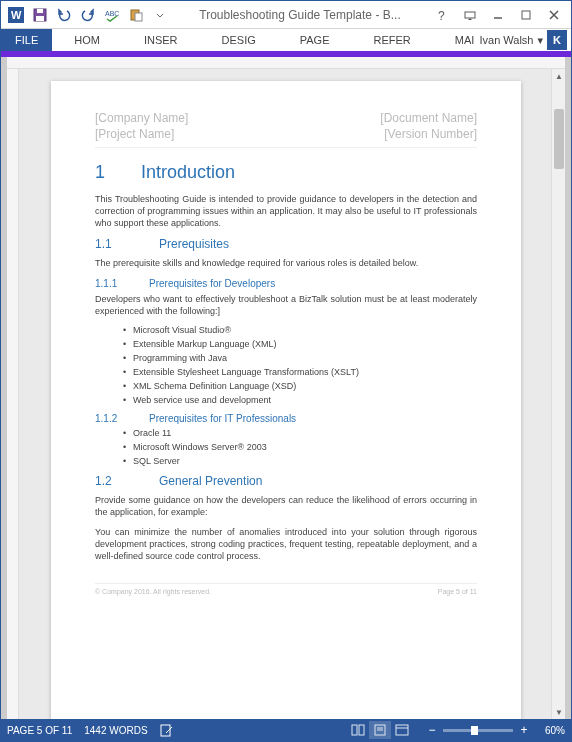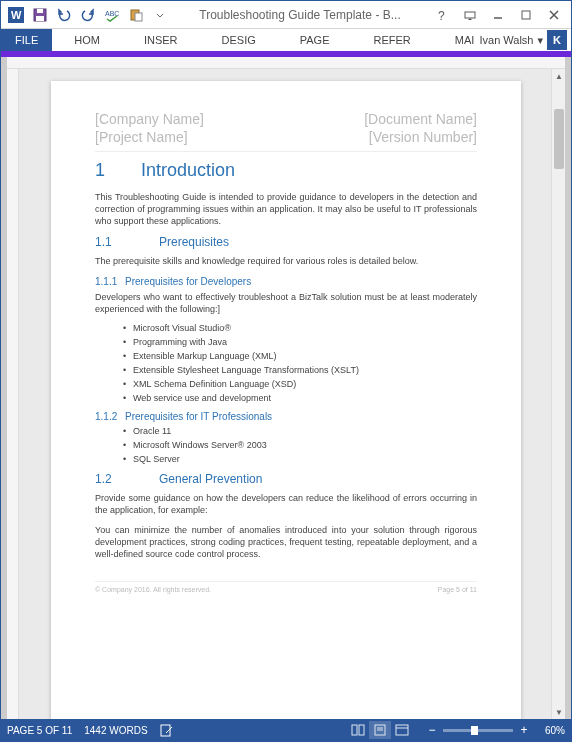--- a/index.html
+++ b/index.html
@@ -26,28 +26,28 @@
 .canvas::before { content: ""; position: absolute; left: 0; top: 0; bottom: 0; width: 6px; background: #ccc; }
 .canvas::after { content: ""; position: absolute; right: 0; top: 0; bottom: 0; width: 6px; background: #ccc; }
 .ruler-top { position: absolute; top: 0; left: 6px; right: 6px; height: 12px; background: #f5f5f5; border-bottom: 1px solid #ddd; }
 .ruler-left { position: absolute; top: 12px; left: 6px; bottom: 0; width: 12px; background: #f5f5f5; border-right: 1px solid #ddd; }
 .scrollbar-v { position: absolute; right: 6px; top: 12px; bottom: 0; width: 14px; background: #f0f0f0; border-left: 1px solid #ddd; }
 .scroll-up, .scroll-down { width: 14px; height: 14px; display: flex; align-items: center; justify-content: center; font-size: 8px; color: #666; cursor: pointer; }
 .scroll-thumb { position: absolute; top: 40px; left: 2px; width: 10px; height: 60px; background: #c2c2c2; border-radius: 2px; cursor: pointer; }
 .scroll-down { position: absolute; bottom: 0; }
 
 .page { width: 470px; background: #fff; margin-top: 24px; box-shadow: 0 1px 4px rgba(0,0,0,0.25); padding: 30px 44px 20px 44px; font-size: 9px; color: #333; position: relative; z-index: 1; }
-.page-header { display: flex; justify-content: space-between; color: #bbb; font-size: 14px; margin-bottom: 8px; border-bottom: 1px solid #eee; padding-bottom: 6px; }
+.page-header { display: flex; justify-content: space-between; color: #bbb; font-size: 12px; margin-bottom: 14px; border-bottom: 1px solid #eee; padding-bottom: 6px; }
 .page-header .col { display: flex; flex-direction: column; gap: 2px; }
 .page h1 { font-size: 18px; color: #2e74b5; font-weight: 400; display: flex; gap: 28px; margin-bottom: 10px; }
 .page h1 .num { min-width: 18px; }
 .page p { margin-bottom: 8px; line-height: 1.35; color: #444; font-size: 9px; text-align: justify; }
 .page h2 { font-size: 12px; color: #2e74b5; font-weight: 400; display: flex; gap: 40px; margin: 8px 0 6px 0; }
 .page h2 .num { min-width: 24px; }
-.page h3 { font-size: 10px; color: #2e74b5; font-weight: 400; display: flex; margin: 6px 0 4px 0; }
+.page h3 { font-size: 10px; color: #2e74b5; font-weight: 400; display: flex; gap: 24px; margin: 6px 0 4px 0; }
 .page h3 .num { min-width: 30px; }
 .page ul { list-style: none; margin: 4px 0 8px 28px; }
 .page ul li { font-size: 9px; color: #444; margin-bottom: 4px; position: relative; padding-left: 10px; }
 .page ul li::before { content: "•"; position: absolute; left: 0; }
 .page-footer { display: flex; justify-content: space-between; color: #bbb; font-size: 7px; margin-top: 20px; border-top: 1px solid #eee; padding-top: 4px; }
 
 
 .statusbar { height: 22px; background: #2b579a; color: #fff; display: flex; align-items: center; font-size: 10px; padding: 0 6px; gap: 12px; }
 .statusbar .seg { display: flex; align-items: center; gap: 4px; cursor: pointer; }
 .statusbar .spacer { flex: 1; }
@@ -186,22 +186,22 @@
     </h2>
     <p>The prerequisite skills and knowledge required for various roles is detailed below.</p>
 
     <h3>
       <span class="num">1.1.1</span>
       <span>Prerequisites for Developers</span>
     </h3>
     <p>Developers who want to effectively troubleshoot a BizTalk solution must be at least moderately experienced with the following:]</p>
     <ul>
       <li>Microsoft Visual Studio®</li>
+      <li>Extensible Markup Language (XML)</li>
       <li>Programming with Java</li>
-      <li>Extensible Markup Language (XML)</li>
       <li>Extensible Stylesheet Language Transformations (XSLT)</li>
       <li>XML Schema Definition Language (XSD)</li>
       <li>Web service use and development</li>
     </ul>
 
     <h3>
       <span class="num">1.1.2</span>
       <span>Prerequisites for IT Professionals</span>
     </h3>
     <ul>

